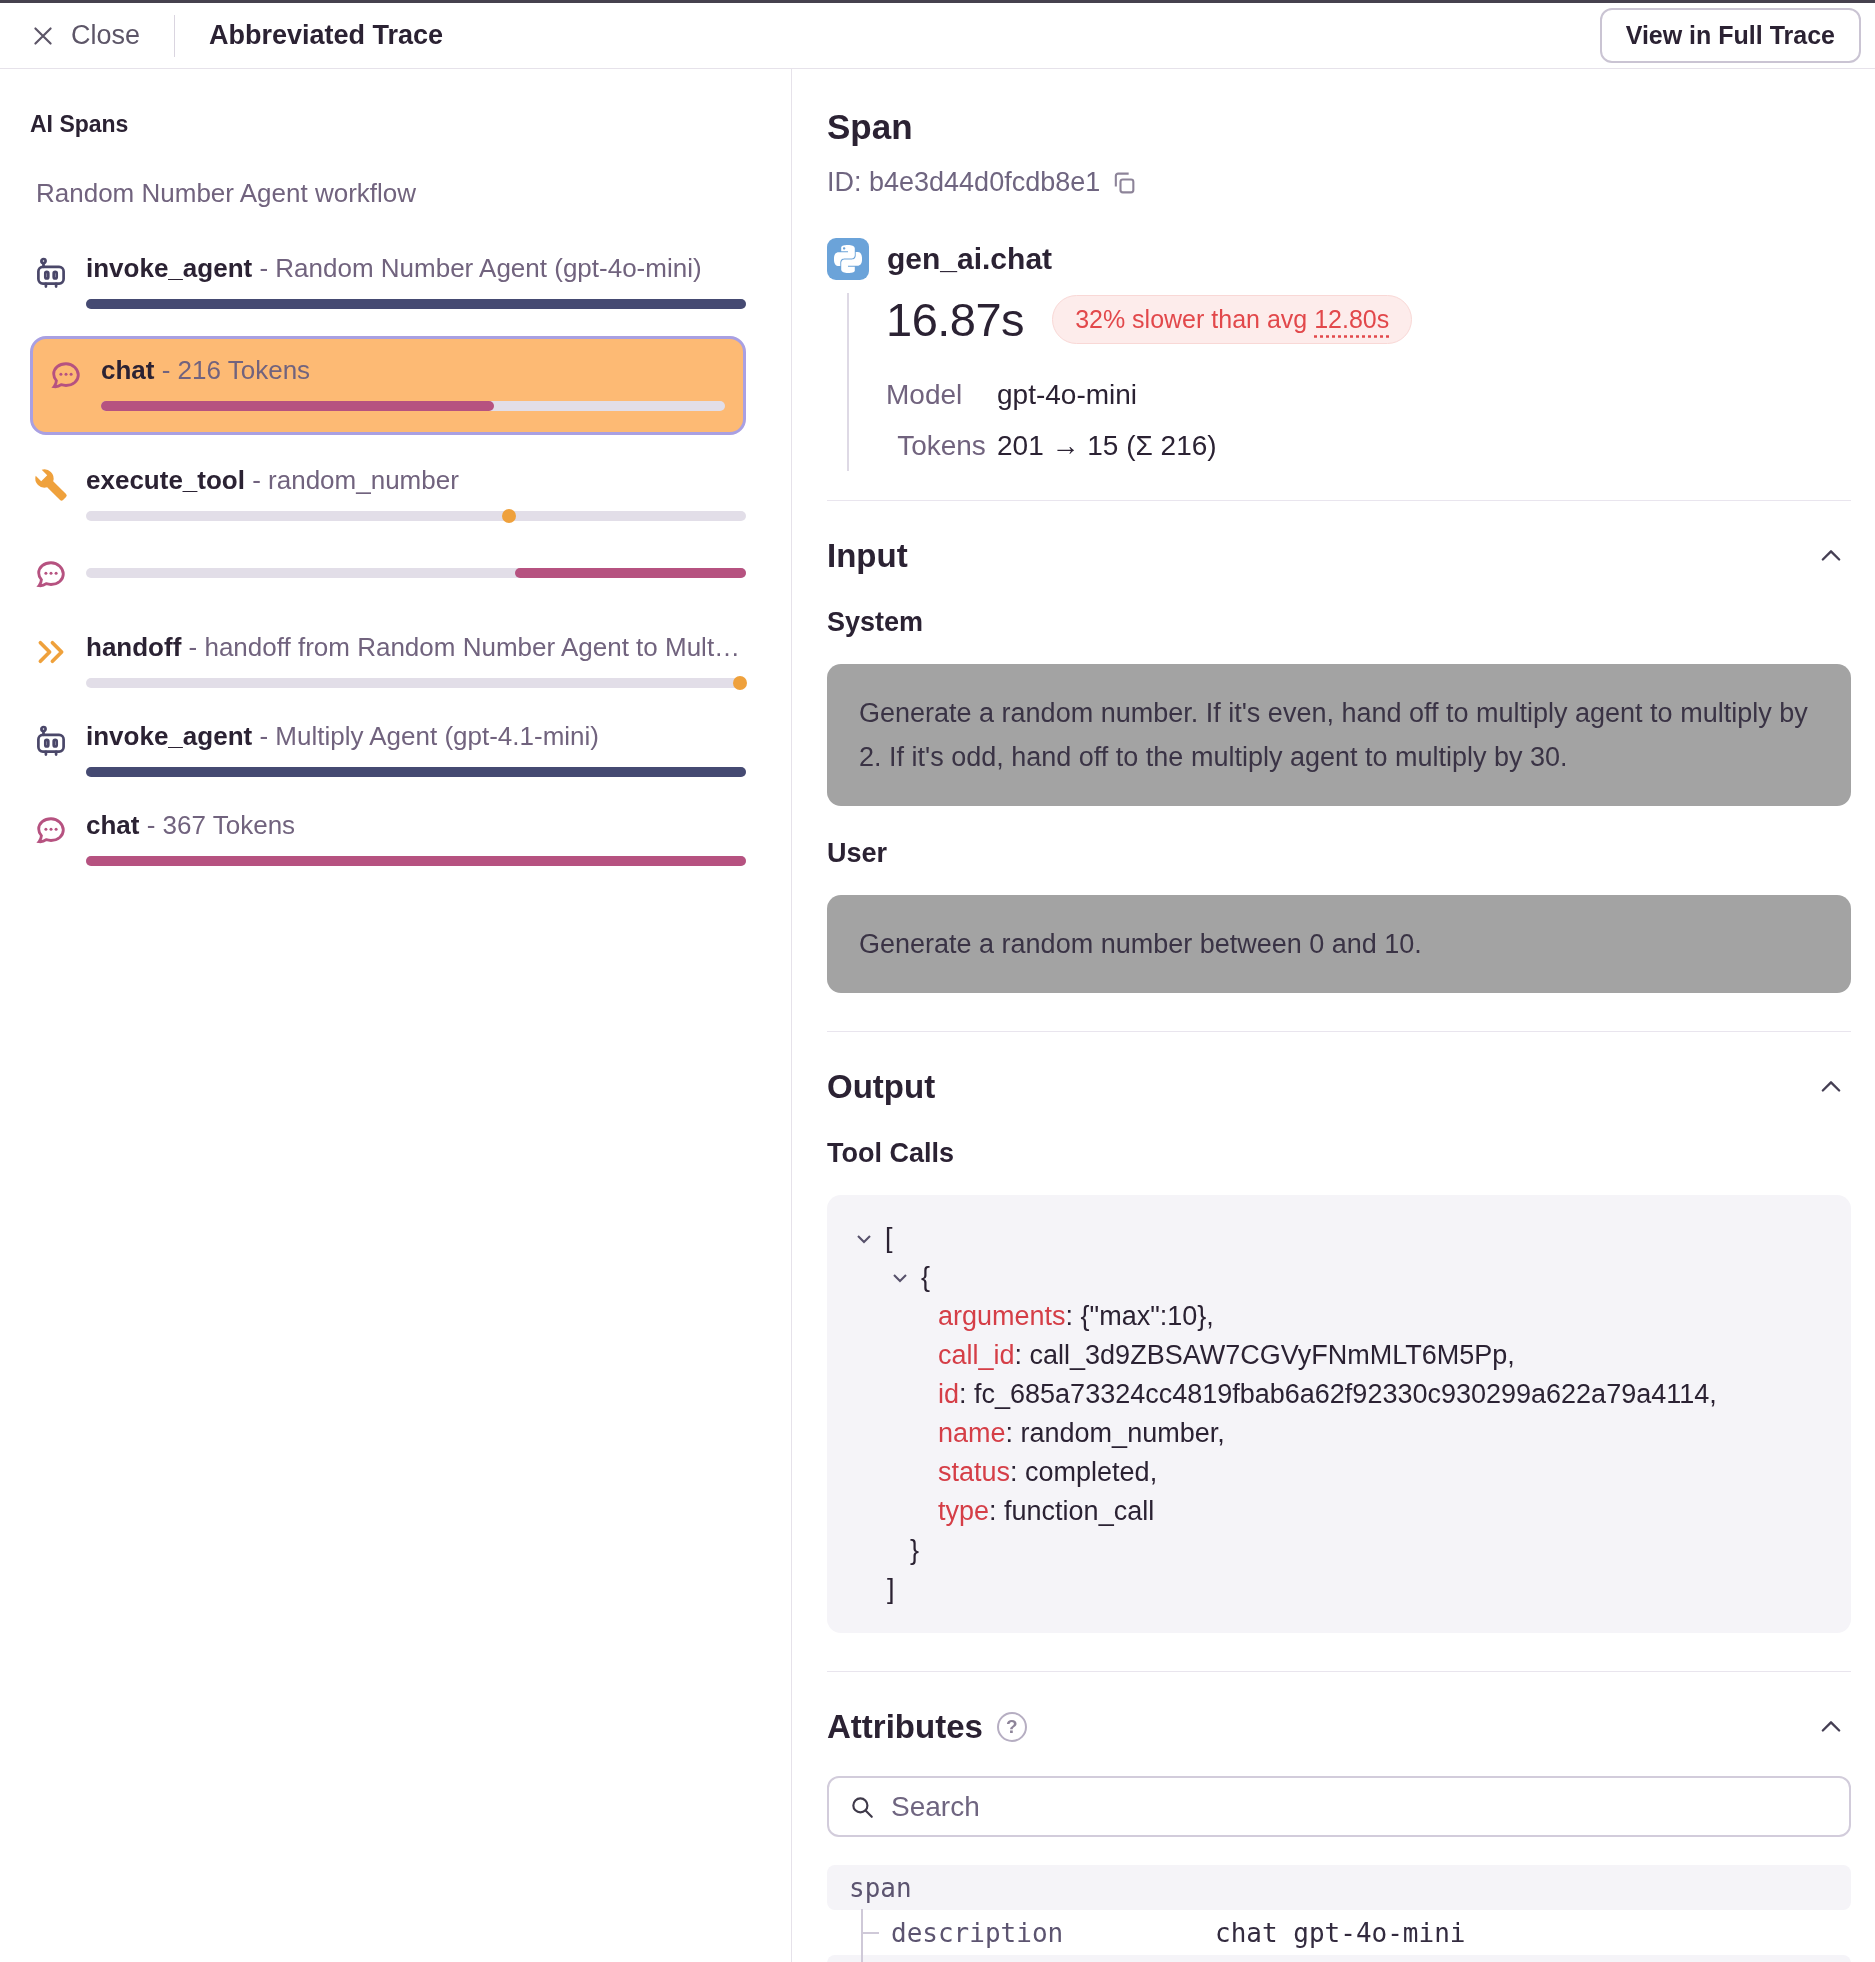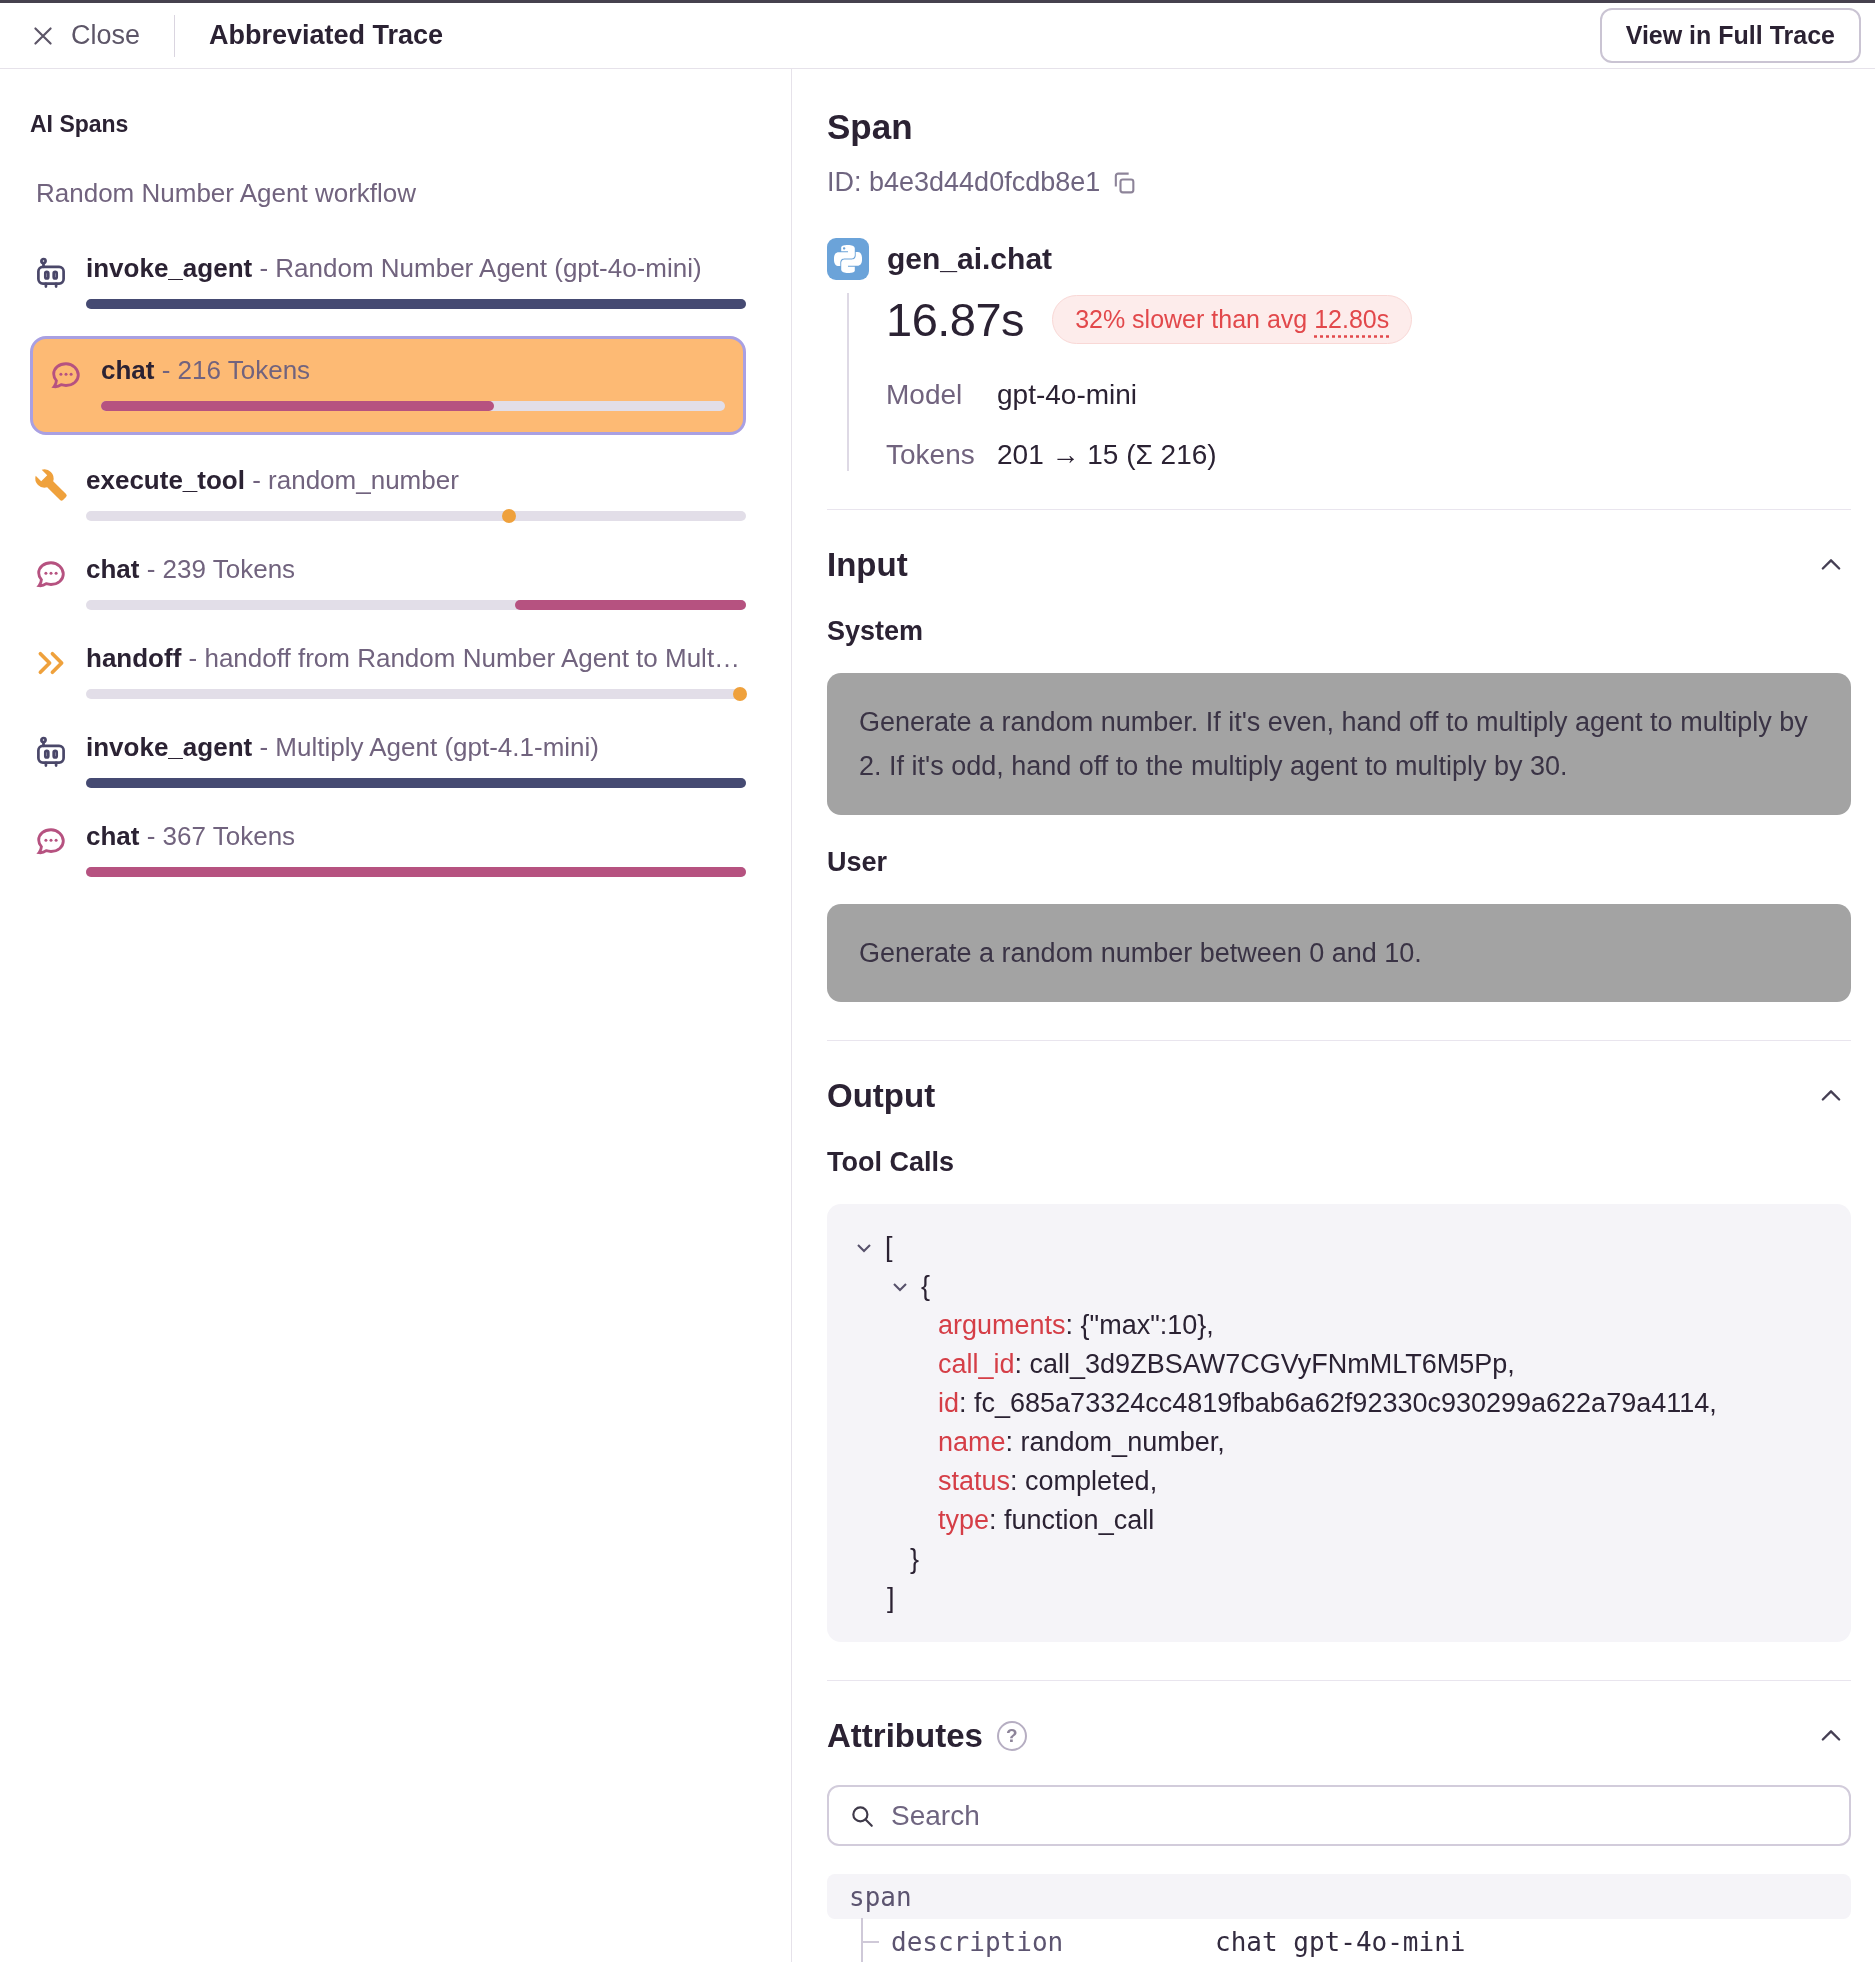--- a/index.html
+++ b/index.html
@@ -51,21 +51,21 @@
     display:flex; align-items:center; justify-content:center; }
   .genai-op { font-size:30px; font-weight:700; }
   .genai-content { margin-left:59px; }
   .dur-row { display:flex; align-items:center; gap:28px; margin-top:12px; }
   .duration { font-size:47px; font-weight:500; letter-spacing:-0.5px; }
   .badge { background:#fdeceb; border:1px solid #f9d8d6; border-radius:989px; padding:9px 22px;
     font-size:25px; color:#e2484b; white-space:nowrap; }
   .badge .avg { text-decoration:underline dotted; text-underline-offset:7px; cursor:pointer; }
   .kv { display:flex; font-size:28px; }
   .kv-model { margin-top:32px; }
-  .kv-tokens { margin-top:28px; }
+  .kv-tokens { margin-top:19px;text-align:center; }
   .kv .k { width:111px; flex:none; color:#71637e; }
   .kv .v { color:#2b2233; }
 
   .sec-divider { height:1px; background:#e9e5ee; margin-top:38px; }
   .sec-head { display:flex; justify-content:space-between; align-items:center; margin-top:36px; }
   .sec-title-wrap { display:flex; align-items:center; gap:14px; }
   .sec-title { font-size:33px; font-weight:700; }
   .qmark { width:30px; height:30px; border:2px solid #b6aec2; border-radius:50%; color:#8d8499;
     font-size:19px; display:flex; align-items:center; justify-content:center; font-weight:700; }
   .collapse { cursor:pointer; padding:4px 6px; }
@@ -180,21 +180,20 @@
       <div class="span-row">
         <span class="row-icon">
           <svg width="36" height="36" viewBox="0 0 24 24" fill="none">
             <path d="M12 3.8c-4.6 0-8.2 3-8.2 6.9 0 1.7.7 3.2 1.8 4.4-.1 1.4-.6 2.9-1.5 4 1.7.2 3.5-.4 4.7-1.3 1 .3 2.1.5 3.2.5 4.6 0 8.2-3 8.2-6.9s-3.6-7.6-8.2-7.6z" stroke="#b65280" stroke-width="1.9"></path>
             <circle cx="8.6" cy="10.8" r="1" fill="#b65280"></circle>
               <circle cx="12" cy="10.8" r="1" fill="#b65280"></circle>
               <circle cx="15.4" cy="10.8" r="1" fill="#b65280"></circle>
           </svg>
         </span>
         <div class="row-body">
-          <div class="row-title"><span class="op">chat</span> <span class="desc">- 239 Tokens</span></div>
           <div class="bar">
             <div class="bar-fill pink" style="width: 35%; left: 65%;"></div>
           </div>
         </div>
       </div>
 
       <div class="span-row">
         <span class="row-icon">
           <svg width="34" height="34" viewBox="0 0 24 24" fill="none" stroke="#efa13c" stroke-width="2.6" stroke-linecap="round" stroke-linejoin="round">
             <path d="M4.5 5.5l6.5 6.5-6.5 6.5M13 5.5l6.5 6.5-6.5 6.5"></path>

